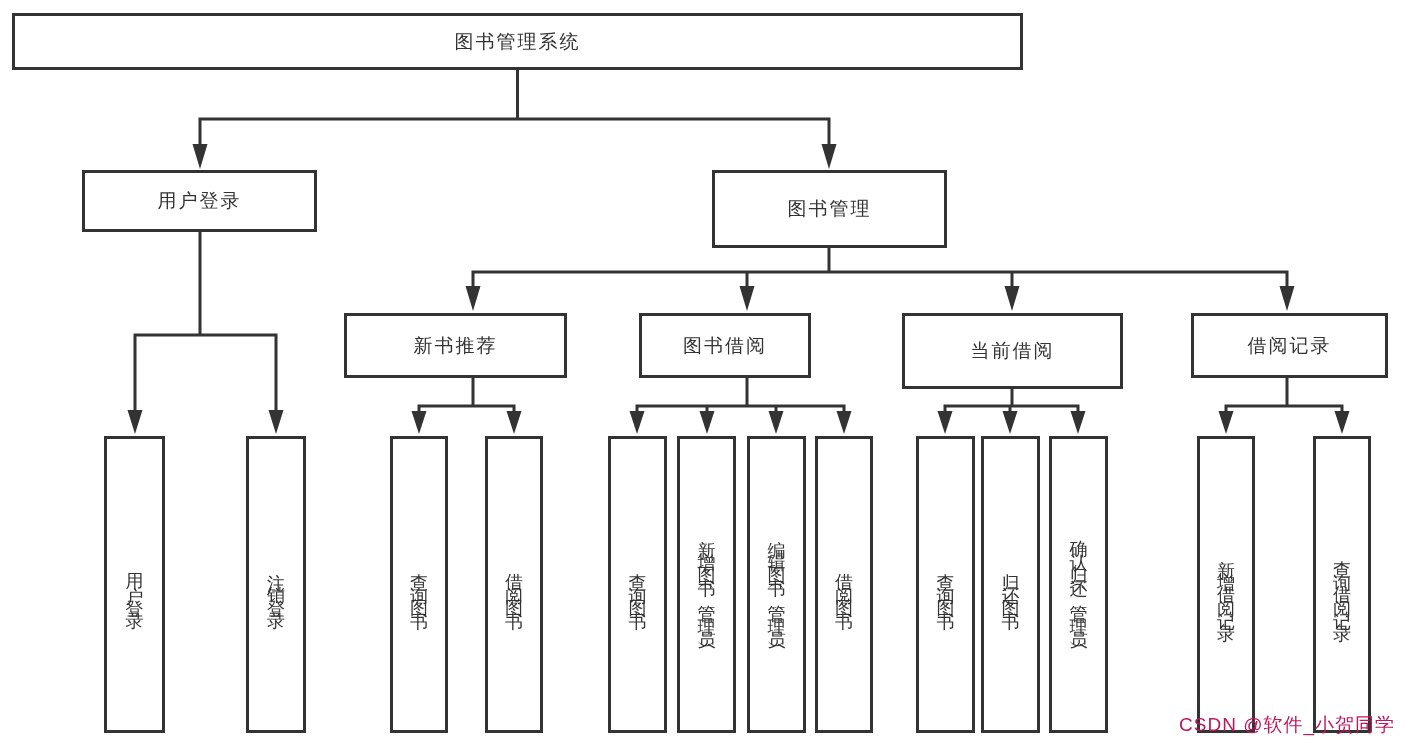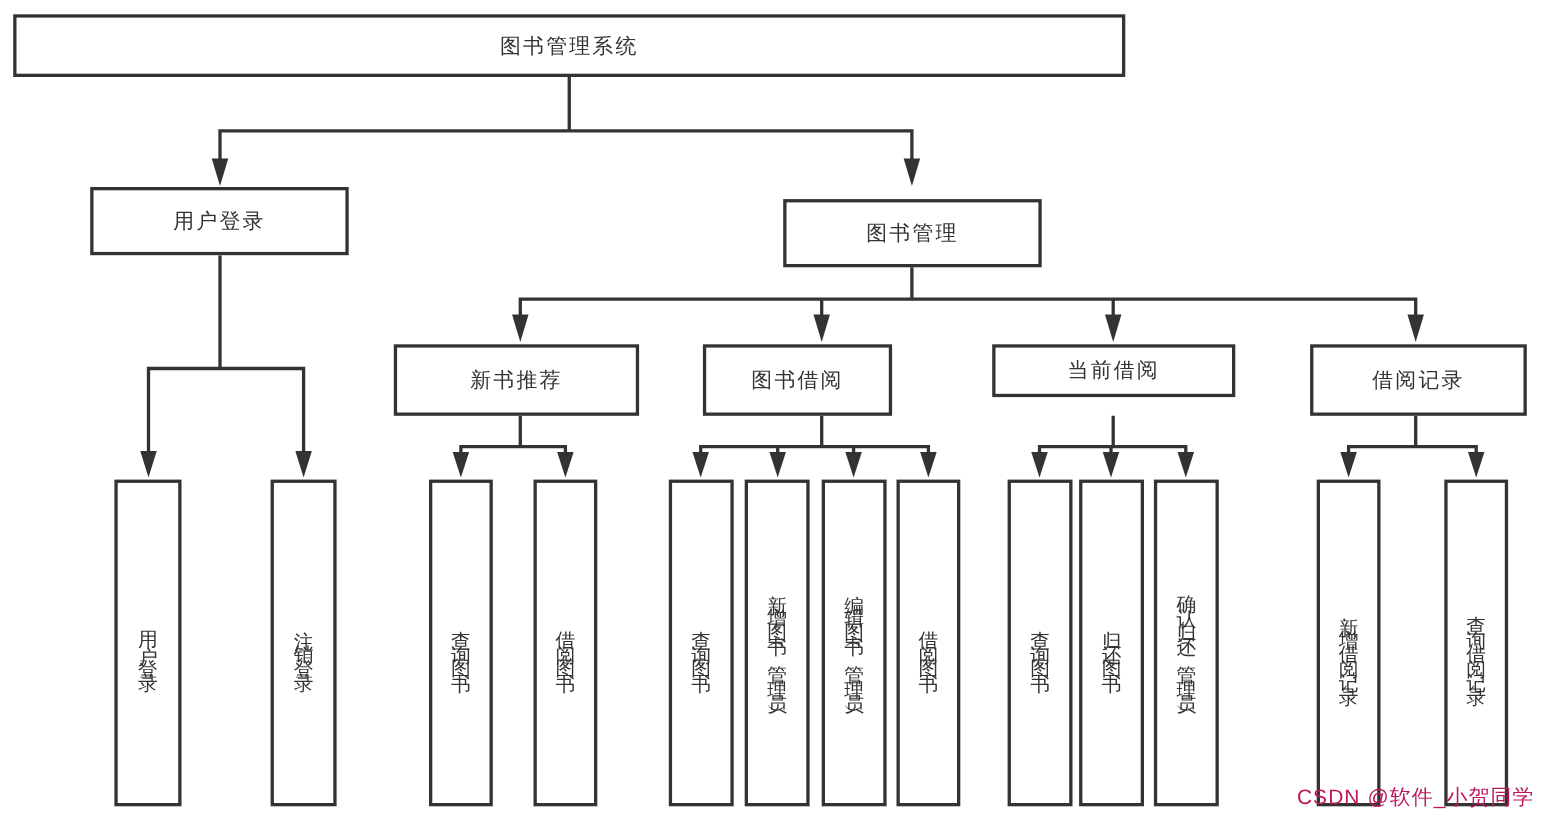--- a/index.html
+++ b/index.html
@@ -29,24 +29,24 @@
     writing-mode: vertical-rl;
     font-size: 18px;
     letter-spacing: 13px;
     line-height: 1;
     color: #333333;
   }
 
   
   #n-root   { left: 12px;  top: 13px;  width: 1011px; height: 57px; }
   #n-login  { left: 82px;  top: 170px; width: 235px;  height: 62px; }
-  #n-mgmt   { left: 712px; top: 170px; width: 235px;  height: 62px; margin-top: 11px; }
-  #n-rec    { left: 358px; top: 313px; width: 223px;  height: 65px; }
+  #n-mgmt   { left: 712px; top: 170px; width: 235px;  height: 78px; }
+  #n-rec    { left: 344px; top: 313px; width: 223px;  height: 65px; }
   #n-borrow { left: 639px; top: 313px; width: 172px;  height: 65px; }
-  #n-cur    { left: 902px; top: 313px; width: 221px;  height: 48px; }
+  #n-cur    { left: 902px; top: 313px; width: 221px;  height: 76px; }
   #n-hist   { left: 1179px;top: 313px; width: 197px;  height: 65px; margin-left: 12px; }
 
   #l1  { left: 104px;  width: 61px; }
   #l2  { left: 246px;  width: 60px; }
   #l3  { left: 390px;  width: 58px; }
   #l4  { left: 485px;  width: 58px; }
   #l5  { left: 608px;  width: 59px; }
   #l6  { left: 677px;  width: 59px; }
   #l7  { left: 747px;  width: 59px; }
   #l8  { left: 815px;  width: 58px; }

